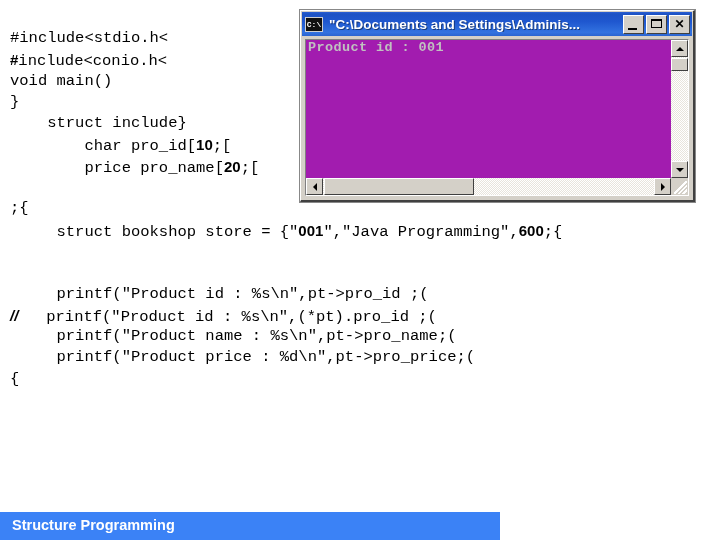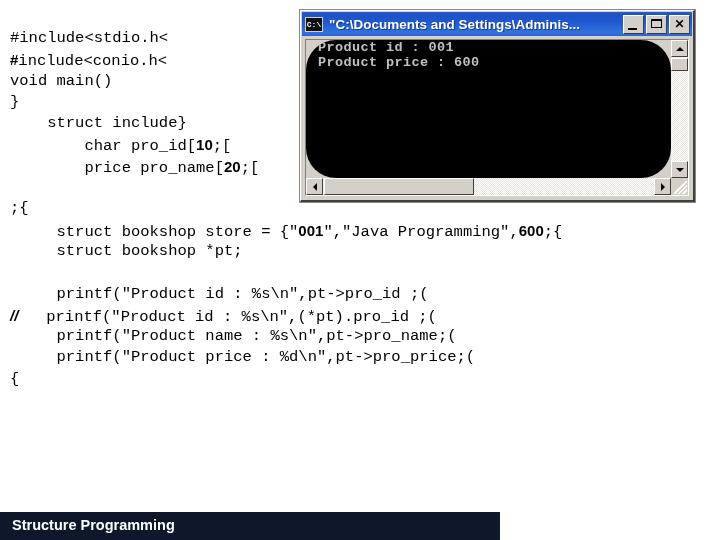--- a/index.html
+++ b/index.html
@@ -153,25 +153,24 @@
     border-right: 1px solid #ffffff;
     border-bottom: 1px solid #ffffff;
     box-sizing: border-box;
   }
   #console-screen {
     position: absolute;
     left: 0;
     top: 0;
     right: 17px;
     bottom: 17px;
-    background: #000000;
-    overflow: hidden;
-    padding: 1px 0 0 12px;
-    box-sizing: border-box;
-    border-radius: 30px;
+    background: #a21caf;
+    overflow: hidden;
+    padding: 1px 0 0 2px;
+    box-sizing: border-box;
   }
   .console-line {
     color: #c0c0c0;
     font-family: "Liberation Mono", monospace;
     font-size: 13.5px;
     line-height: 14.5px;
     white-space: pre;
     font-weight: bold;
     letter-spacing: 0.4px;
   }
@@ -296,21 +295,21 @@
     <div class="code-line"><span>#include&lt;stdio.h&lt;</span></div>
     <div class="code-line"><span class="b">#</span><span>include&lt;conio.h&lt;</span></div>
     <div class="code-line"><span>void main()</span></div>
     <div class="code-line"><span>}</span></div>
     <div class="code-line"><span>    </span><span>struct include}</span></div>
     <div class="code-line"><span>        </span><span>char pro_id[</span><span class="b">10</span><span>;[</span></div>
     <div class="code-line"><span>        </span><span>price pro_name[</span><span class="b">20</span><span>;[</span></div>
     <div class="code-line"><span>        </span></div>
     <div class="code-line"><span>;{</span></div>
     <div class="code-line"><span>     </span><span>struct bookshop store = {"</span><span class="b">001</span><span>","Java Programming",</span><span class="b">600</span><span>;{</span></div>
-    <div class="code-line"><span>     </span><span>struct bookshop *pt;</span></div>
+    <div class="code-line"><span>     </span></div>
     <div class="code-line"><span>     </span></div>
     <div class="code-line"><span>     </span><span>printf("Product id : %s\n",pt-&gt;pro_id ;(</span></div>
     <div class="code-line"><span class="bi">//</span><span>   printf("Product id : %s\n",(*pt).pro_id ;(</span></div>
     <div class="code-line"><span>     </span><span>printf("Product name : %s\n",pt-&gt;pro_name;(</span></div>
     <div class="code-line"><span>     </span><span>printf("Product price : %d\n",pt-&gt;pro_price;(</span></div>
     <div class="code-line"><span>{</span></div>
   </div>
 
 <div id="console-window">
 
@@ -320,21 +319,20 @@
     <div class="win-btn min"></div>
     <div class="win-btn max"></div>
     <div class="win-btn close">✕</div>
   </div>
 
   <div id="console-body">
     <div id="console-screen-wrap">
 
       <div id="console-screen">
           <div class="console-line">Product id : 001</div>
-          <div class="console-line">Product price : 600</div>
         </div>
 
       <div id="vscroll">
         <div class="sb-btn" id="vscroll-up">
           <span class="arr up"></span>
         </div>
         <div id="vscroll-thumb"></div>
         <div class="sb-btn" id="vscroll-down">
           <span class="arr down"></span>
         </div>
@@ -348,15 +346,15 @@
         <div class="sb-btn" id="hscroll-right">
           <span class="arr right"></span>
         </div>
       </div>
 
       <div id="corner-box"></div>
     </div>
   </div>
 </div>
 
-<div id="footer-banner" style="background: #0f172a;">
+<div id="footer-banner" style="background: #3b82f6;">
   <div id="footer-banner-label">Structure Programming</div>
 </div>
 
 </body></html>

